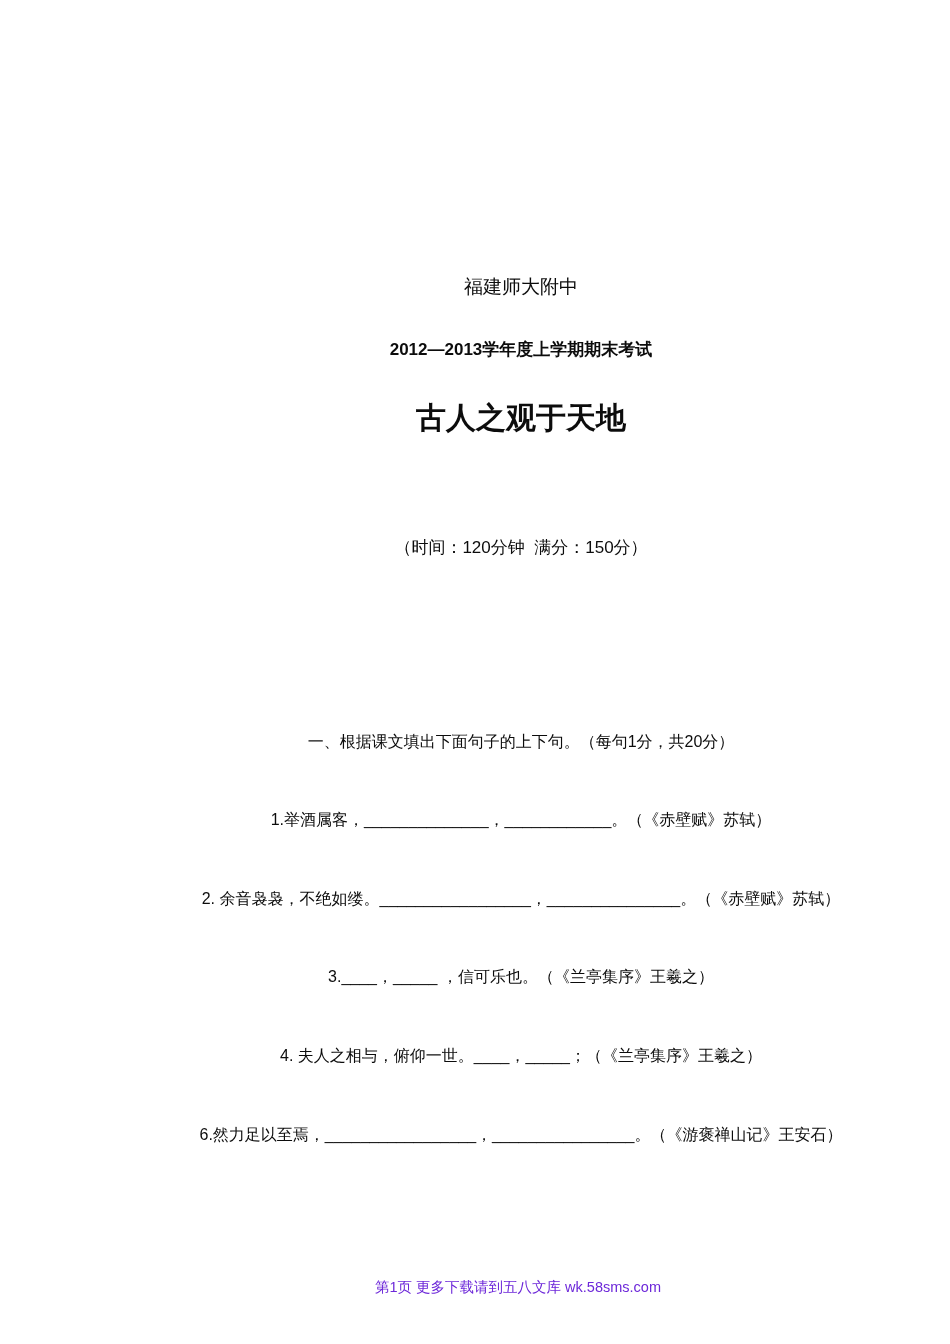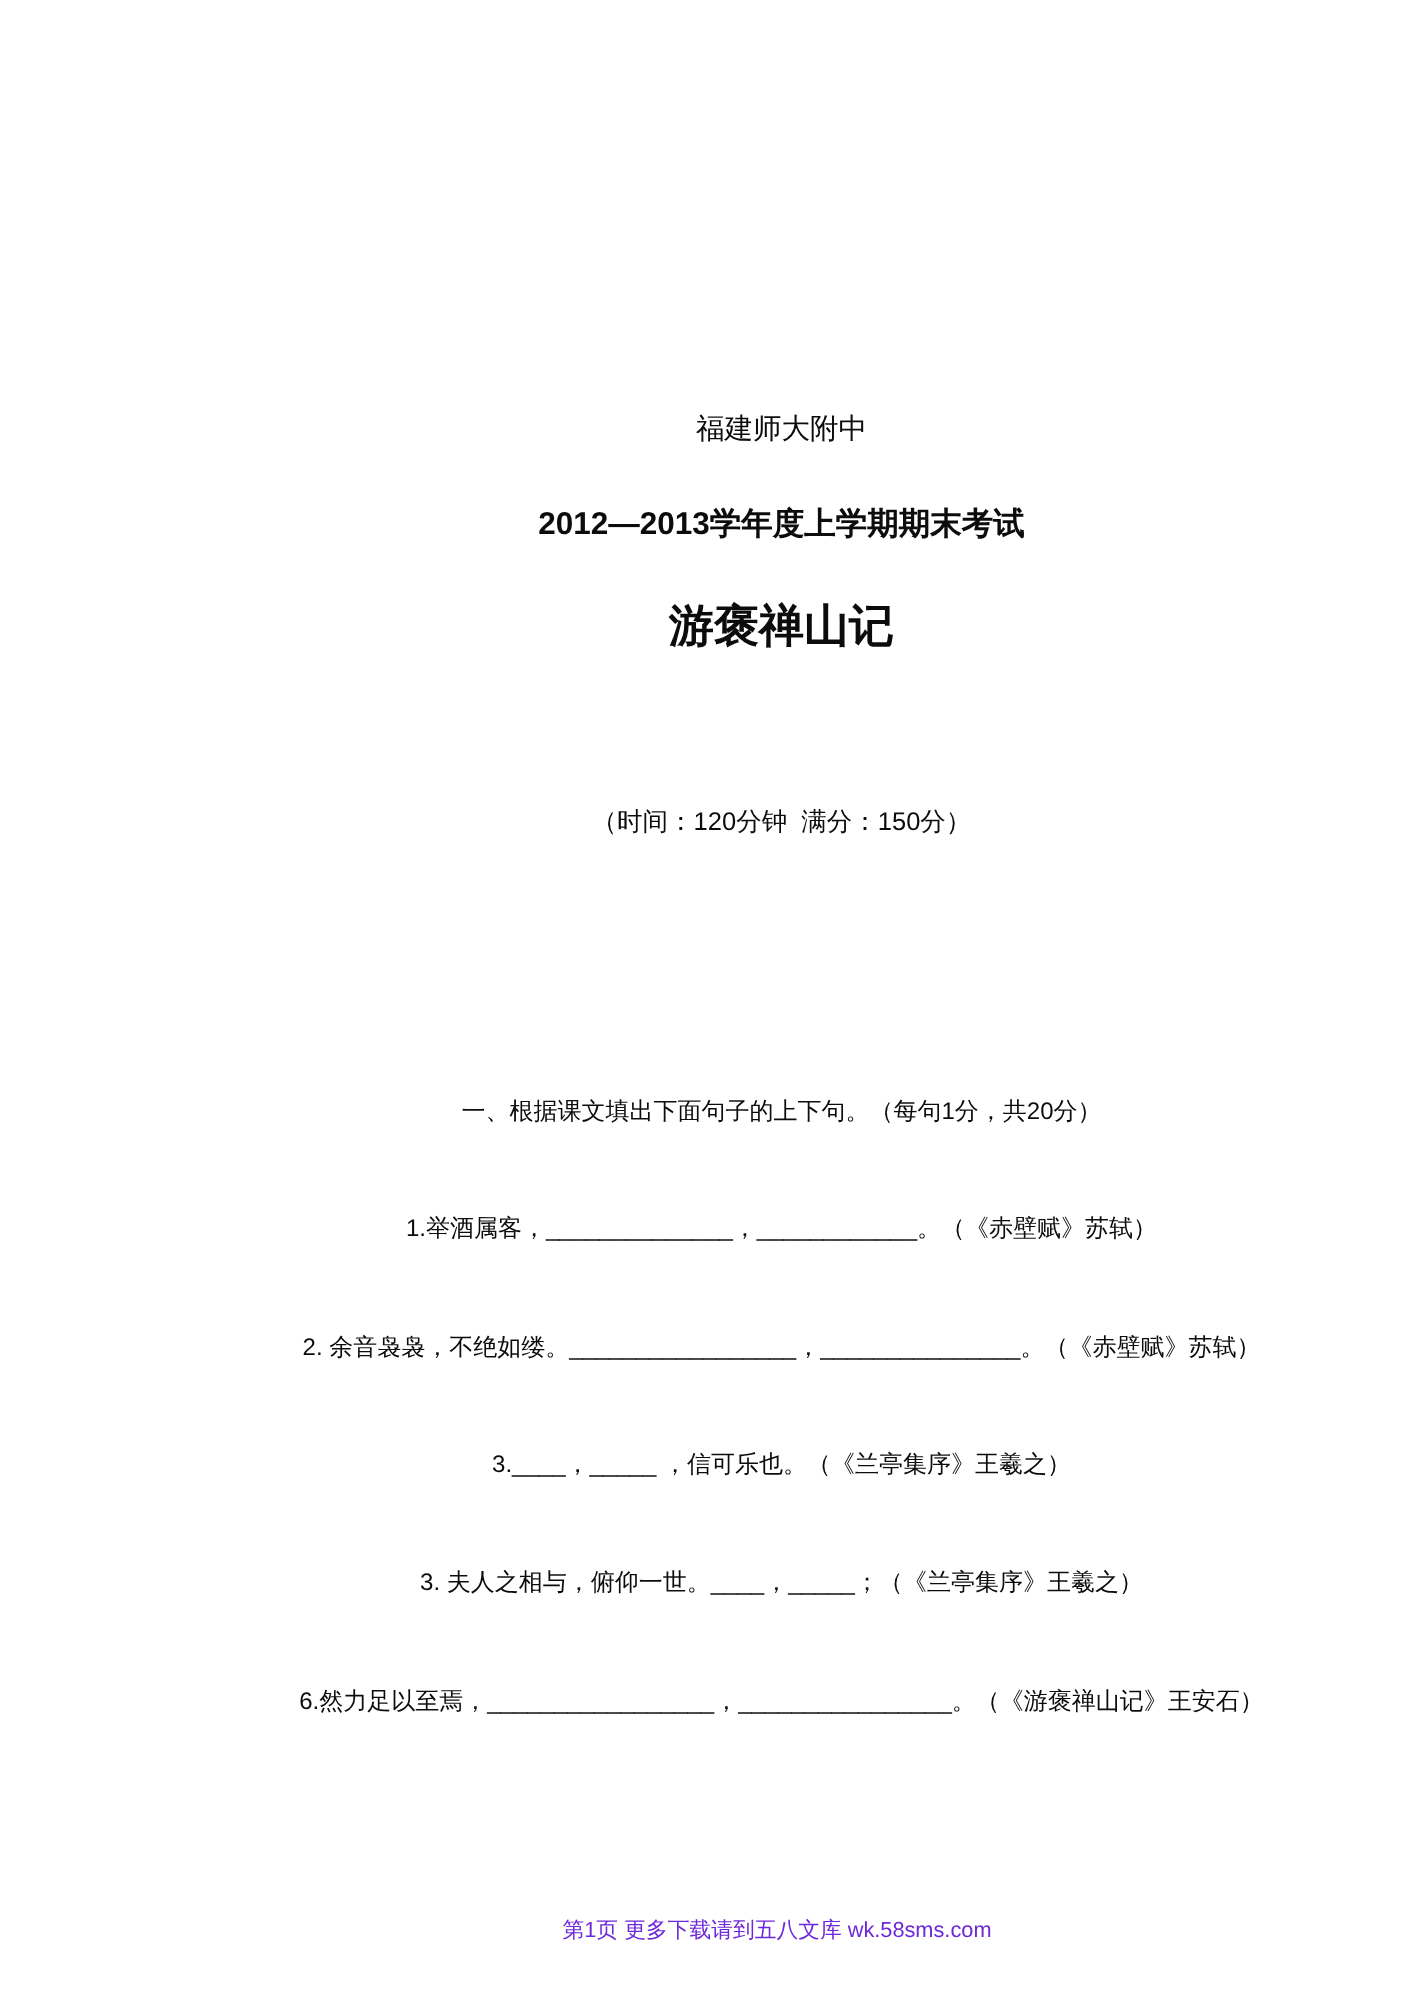--- a/index.html
+++ b/index.html
@@ -9,51 +9,51 @@
     background:#ffffff;
     color:#0c0c0c;
     font-family:Liberation Sans, sans-serif;
     overflow:hidden;
     white-space:pre-wrap;
     margin-left:43px;
   }
   .content{position:absolute;left:121px;top:184px;width:714px;}
   .header{text-align:center;}
   .h-school{font-size:19px;line-height:26px;}
-  .h-exam{font-size:21px;line-height:28px;font-weight:600;}
+  .h-exam{font-size:17px;line-height:28px;font-weight:600;}
   .h-title{font-size:30px;line-height:36px;font-weight:700;}
   .h-meta{font-size:17px;line-height:24px;margin-top:64px;}
   .h-seta{font-size:17px;line-height:24px;font-weight:700;}
   .body{font-size:16px;line-height:26.2px;}
   .line{min-height:26.2px;text-align:center;}
   .footer{
     position:absolute;left:0;right:0;top:1277px;
     text-align:center;font-size:14.5px;line-height:20px;color:#6d28d9;
   }
 </style>
 </head>
 <body>
 
 <div class="page">
   <div class="content">
 
     <div class="header">
       <div class="h-school">福建师大附中</div>
       <div class="h-exam">2012—2013学年度上学期期末考试</div>
-      <div class="h-title">游褒禅山记</div>
+      <div class="h-title">古人之观于天地</div>
       <div class="h-meta">（时间：120分钟  满分：150分）</div>
     </div>
 
     <div class="body">
 
       <div class="line">一、根据课文填出下面句子的上下句。（每句1分，共20分）</div>
       <div class="line">1.举酒属客，______________，____________。（《赤壁赋》苏轼）</div>
       <div class="line">2. 余音袅袅，不绝如缕。_________________，_______________。（《赤壁赋》苏轼）</div>
       <div class="line">3.____，_____ ，信可乐也。（《兰亭集序》王羲之）</div>
-      <div class="line">3. 夫人之相与，俯仰一世。____，_____；（《兰亭集序》王羲之）</div>
+      <div class="line">4. 夫人之相与，俯仰一世。____，_____；（《兰亭集序》王羲之）</div>
       <div class="line">6.然力足以至焉，_________________，________________。（《游褒禅山记》王安石）</div>
       
       
       
       
 
       
 
       
       

